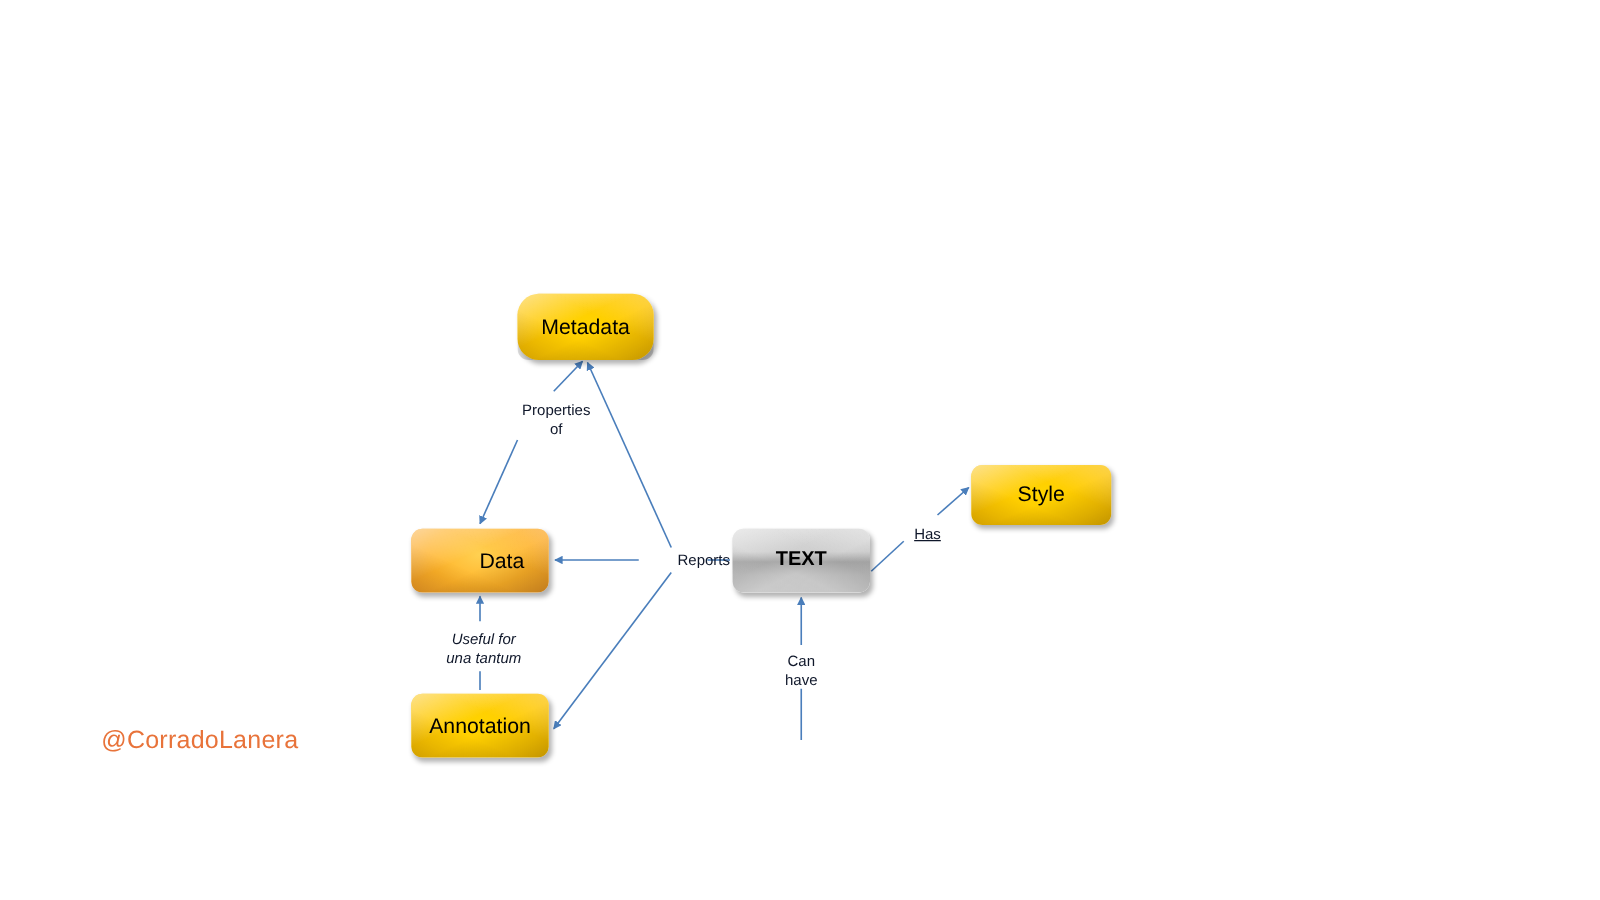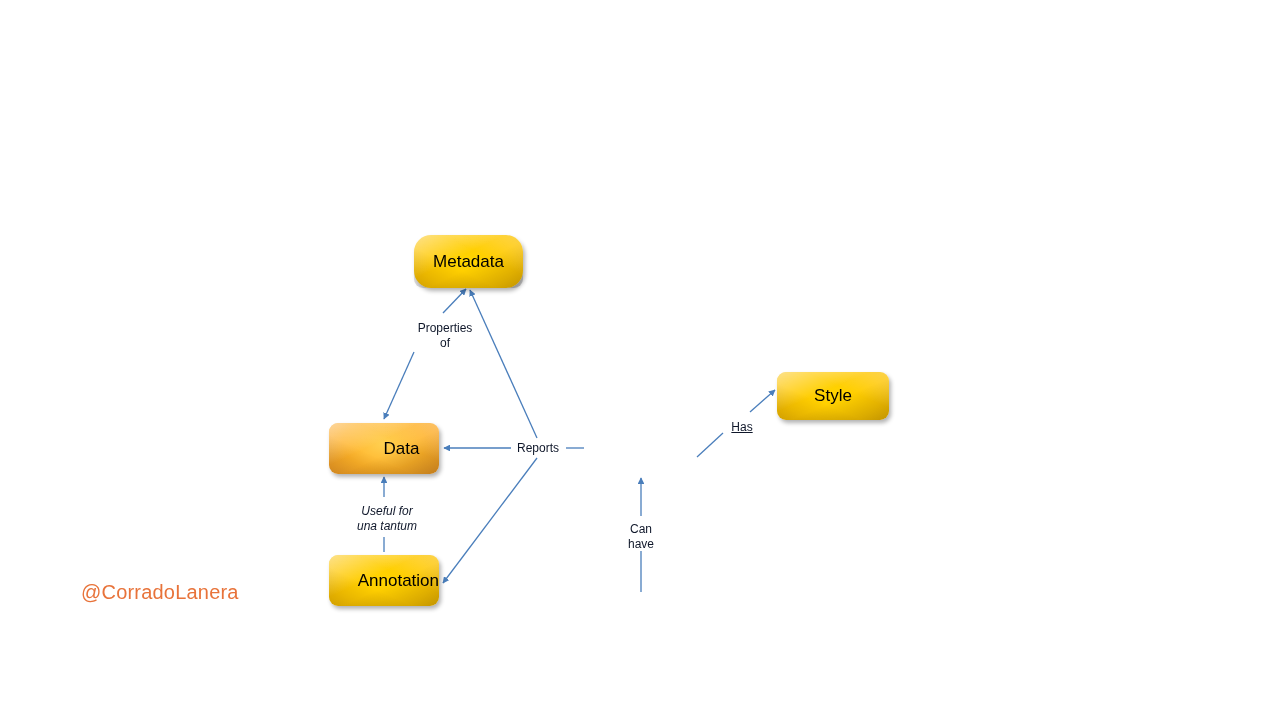--- a/index.html
+++ b/index.html
@@ -153,34 +153,37 @@
   </svg>
 
   <div class="node yellow" style="left:414px; top:235px; width:109px; height:53px;border-radius:17px;">
     <span class="node-label">Metadata</span>
   </div>
 
   <div class="node orange" style="left:329px; top:423px; width:110px; height:51px;padding-left:35px;">
     <span class="node-label">Data</span>
   </div>
 
-  <div class="node yellow" style="left:329px; top:555px; width:110px; height:51px;justify-content:flex-end;">
+  <div class="node yellow" style="left:329px; top:555px; width:110px; height:51px;">
     <span class="node-label">Annotation</span>
   </div>
 
+  <div class="node grey" style="left:586px; top:423px; width:110px; height:51px;">
+    <span class="node-label">TEXT</span>
+  </div>
 
 
   <div class="node yellow" style="left:777px; top:372px; width:112px; height:48px;">
     <span class="node-label">Style</span>
   </div>
 
   <div class="edge-label" style="left:413px; top:321px; width:64px;">Properties
 of</div>
 
-  <div class="edge-label" style="left:513px; top:441px; width:50px;">Reports</div>
+  <div class="edge-label" style="left:538px; top:441px; width:50px;">Reports</div>
 
   <div class="edge-label italic" style="left:341px; top:504px; width:92px;">Useful for
 una tantum</div>
 
   <div class="edge-label" style="left:619px; top:522px; width:44px;">Can
 have</div>
 
   <div class="edge-label" style="left:729px; top:420px; width:26px;text-decoration:underline;">Has</div>
 
   <div id="watermark" style="left:81px; top:581px;text-align:center;">@CorradoLanera</div>

